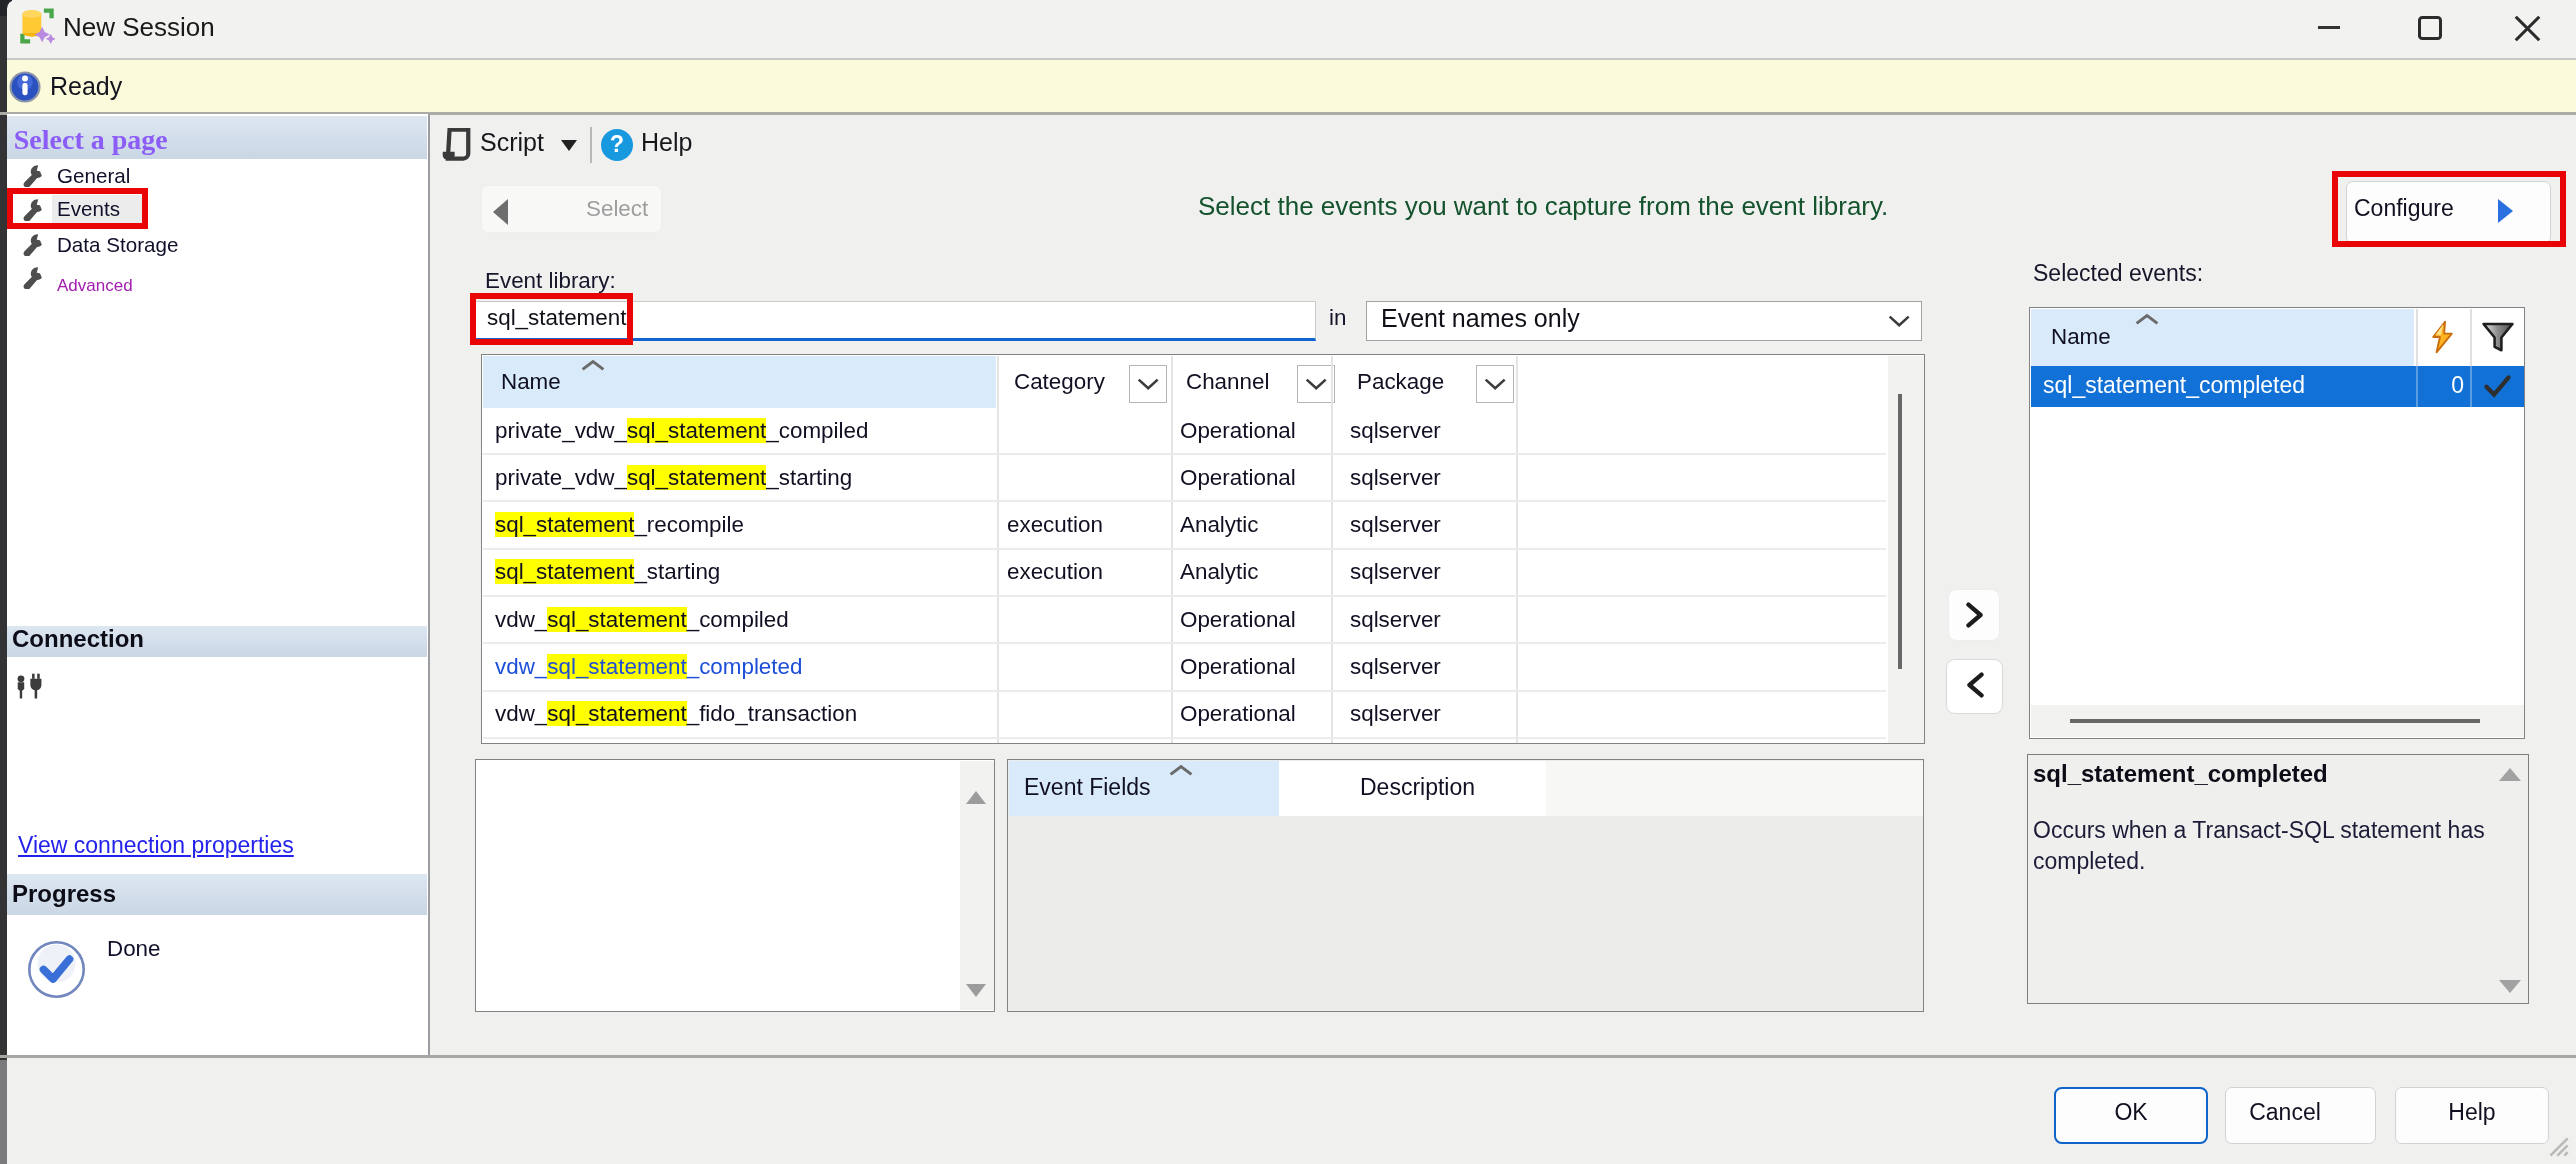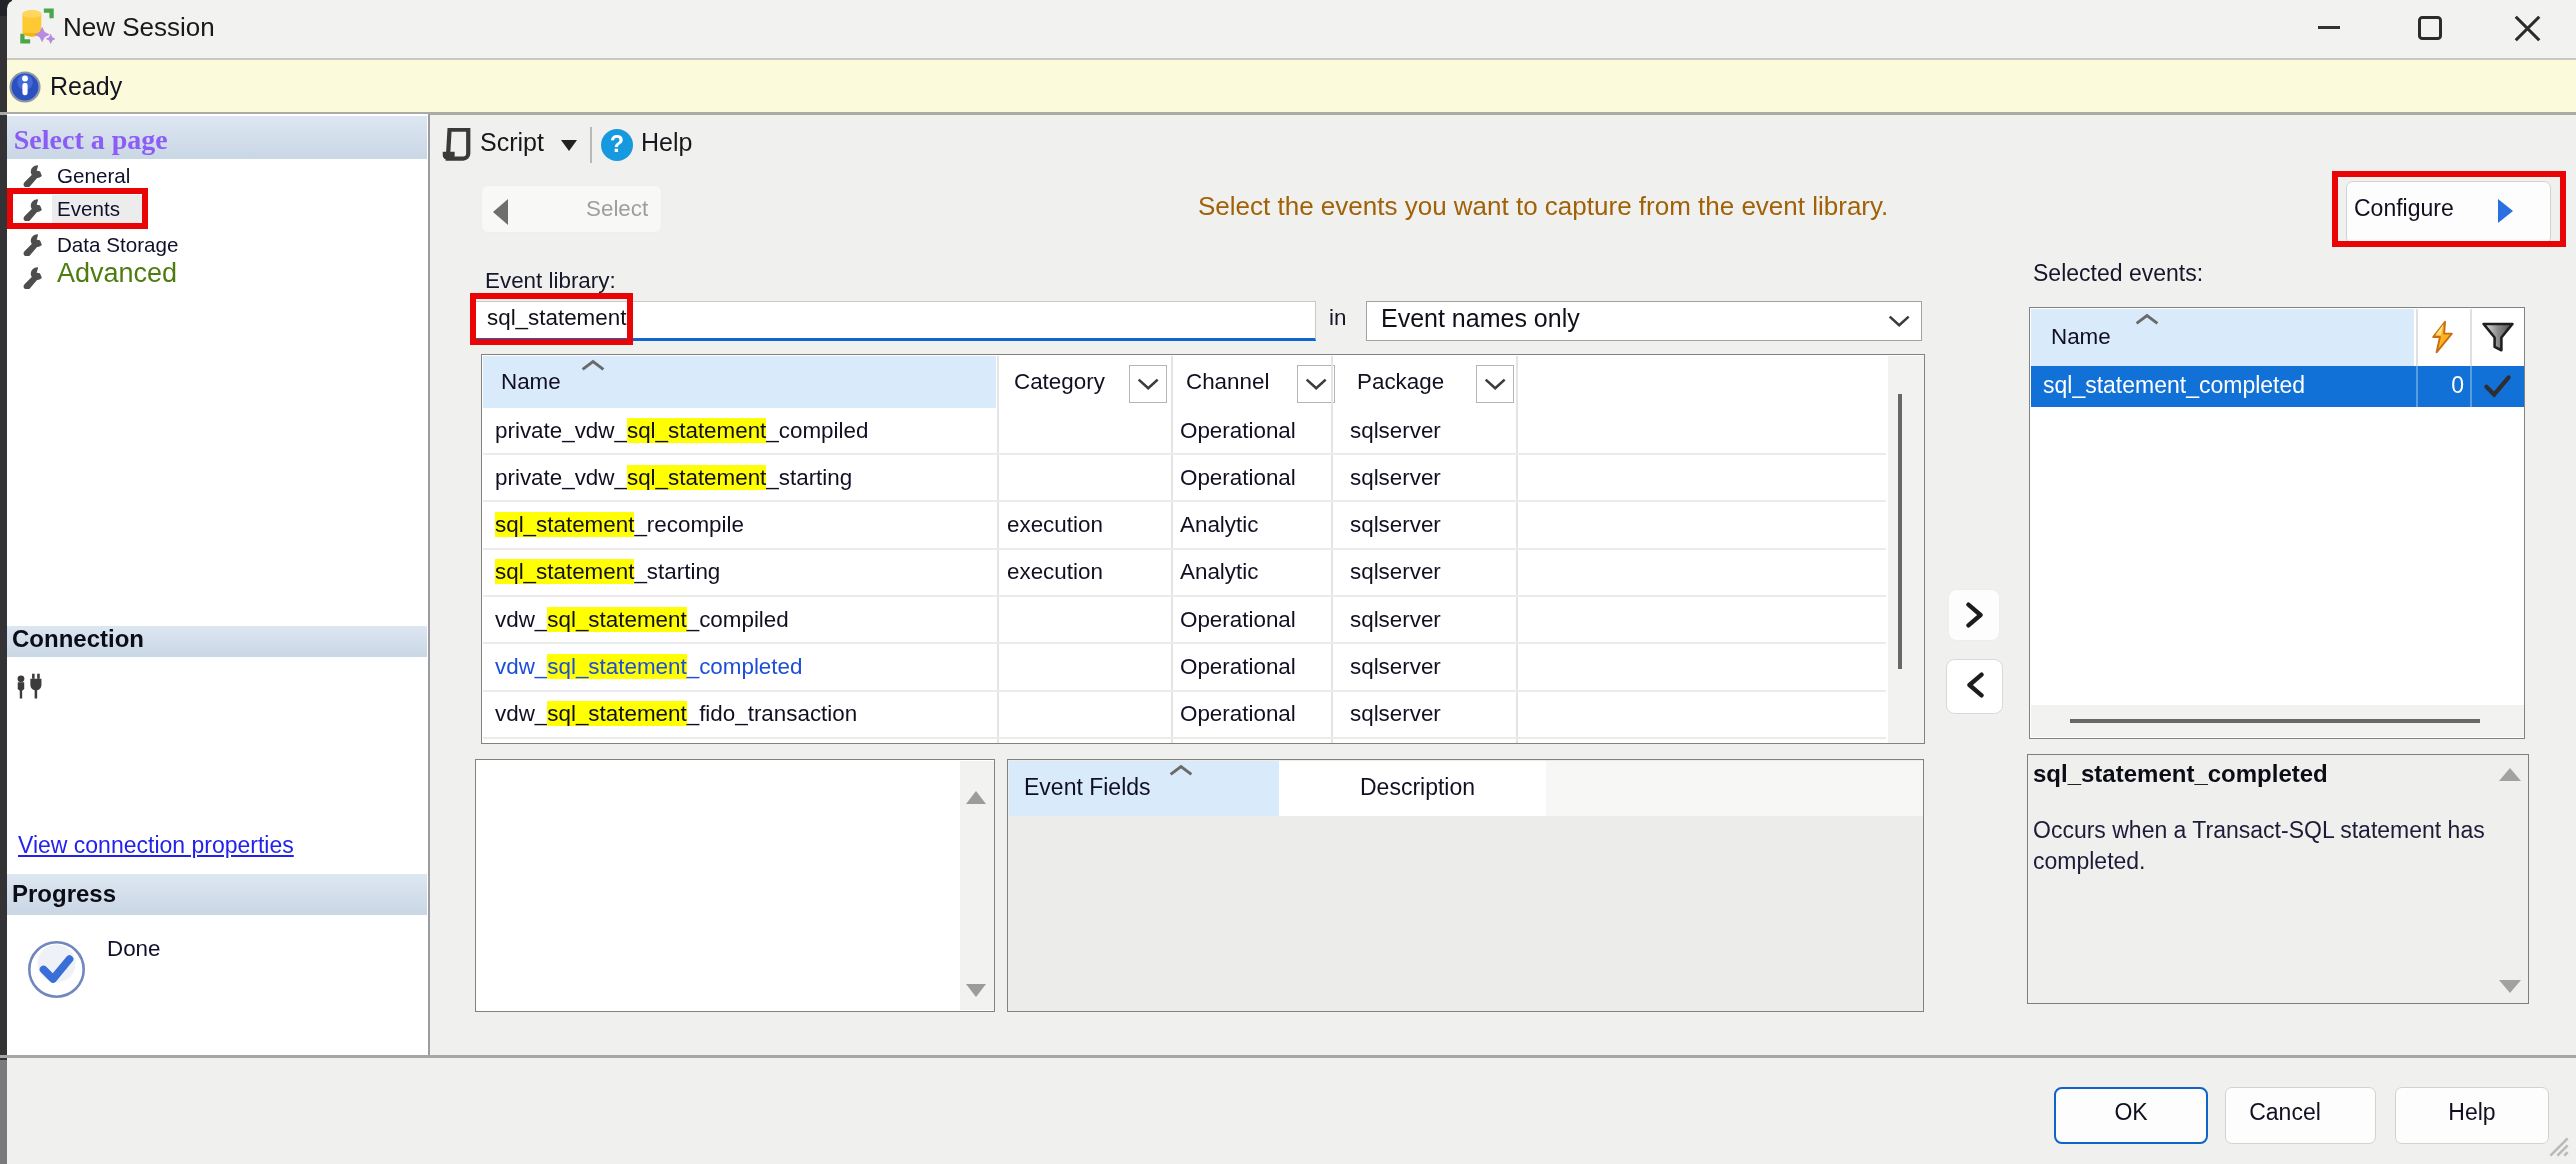--- a/index.html
+++ b/index.html
@@ -68,21 +68,21 @@
     </svg></div>
 <div class="abs" style="left:57px;top:199px;font-size:20.6px;color:#10102a;">Events</div>
 <div class="redbox" style="left:6.9px;top:188px;width:141px;height:41px;"></div>
 <div class="abs" style="left:19px;top:232px;width:26px;height:24px;"><svg width="26" height="24" viewBox="0 0 34 32">
       <path d="M24 4 a7.5 7.5 0 1 0 5 13 l-2-5 -5-1 z M22 12 L8 26 a3.4 3.4 0 0 0 5 5 L25 17" fill="#4e4e4e" stroke="#4e4e4e" stroke-width="2" stroke-linejoin="round"></path>
     </svg></div>
 <div class="abs" style="left:57px;top:235px;font-size:20.6px;color:#10102a;">Data Storage</div>
 <div class="abs" style="left:19px;top:265px;width:26px;height:24px;"><svg width="26" height="24" viewBox="0 0 34 32">
       <path d="M24 4 a7.5 7.5 0 1 0 5 13 l-2-5 -5-1 z M22 12 L8 26 a3.4 3.4 0 0 0 5 5 L25 17" fill="#4e4e4e" stroke="#4e4e4e" stroke-width="2" stroke-linejoin="round"></path>
     </svg></div>
-<div class="abs" style="left:57px;top:260px;font-size:27px;color:#4d7c0f;">Advanced</div>
+<div class="abs" style="left:57px;top:277px;font-size:17px;color:#a21caf;">Advanced</div>
 
 <div class="abs hdr-band" style="left:6.9px;top:626px;width:420px;height:31px;"></div>
 <div class="abs bold" style="left:12px;top:627px;font-size:24px;color:#0d0d18;">Connection</div>
 <div class="abs" style="left:14.6px;top:672px;width:29px;height:29px;"><svg width="29" height="29" viewBox="0 0 34 34" fill="#3c3c3c">
  <circle cx="7" cy="8" r="4"></circle>
       <path d="M3.2 12 h7.6 v8 l-2.4 2 v9 h-2.8 v-9 l-2.4-2 z"></path>
  <rect x="20" y="2" width="3" height="6"></rect>
       <rect x="26" y="2" width="3" height="6"></rect>
  <path d="M18 8 h13 v7 a6.5 6.5 0 0 1 -5 6.3 V31 h-3 V21.3 A6.5 6.5 0 0 1 18 15 z"></path>
 </svg>
@@ -110,21 +110,21 @@
       <circle cx="18.5" cy="18.5" r="18.5" fill="#1799e0"></circle>
       <text x="18.5" y="27" font-size="27" font-weight="bold" fill="#fff" text-anchor="middle" font-family="Liberation Sans">?</text>
     </svg>
 </div>
 <div class="abs" style="left:641px;top:130px;font-size:25px;color:#18181c;">Help</div>
 
 <div class="abs" style="left:481px;top:185px;width:181px;height:48px;background:#f8f8f7;border:0.9px solid #eeeeec;border-radius:6.9px;"></div>
 <div class="abs" style="left:493px;top:199px;width:0;height:0;border-top:13px solid transparent;border-bottom:13px solid transparent;border-right:15.5px solid #6e6e6e;"></div>
 <div class="abs" style="left:586px;top:198px;font-size:22.4px;color:#9e9e9e;">Select</div>
 
-<div class="abs" style="left:1198px;top:193px;font-size:26px;color:#a16207;">Select the events you want to capture from the event library.</div>
+<div class="abs" style="left:1198px;top:193px;font-size:26px;color:#14532d;">Select the events you want to capture from the event library.</div>
 
 <div class="abs grad-btn" style="left:2346px;top:181px;width:205px;height:63px;"></div>
 <div class="abs" style="left:2354px;top:197px;font-size:23px;color:#101020;text-align:right;">Configure</div>
 <div class="abs" style="left:2498px;top:199px;width:0;height:0;border-top:12px solid transparent;border-bottom:12px solid transparent;border-left:15.5px solid #2a70e0;"></div>
 <div class="redbox" style="left:2332px;top:171px;width:234px;height:76px;"></div>
 
 <div class="abs" style="left:485px;top:270px;font-size:22.4px;color:#16162a;">Event library:</div>
 <div class="abs" style="left:475px;top:301px;width:841px;height:40px;background:#fff;border:0.9px solid #c9c9c9;border-bottom:3.4px solid #1065d2;"></div>
 <div class="abs" style="left:487px;top:307px;font-size:22.4px;color:#101018;">sql_statement</div>
 <div class="redbox" style="left:470px;top:293px;width:163px;height:52px;"></div>

